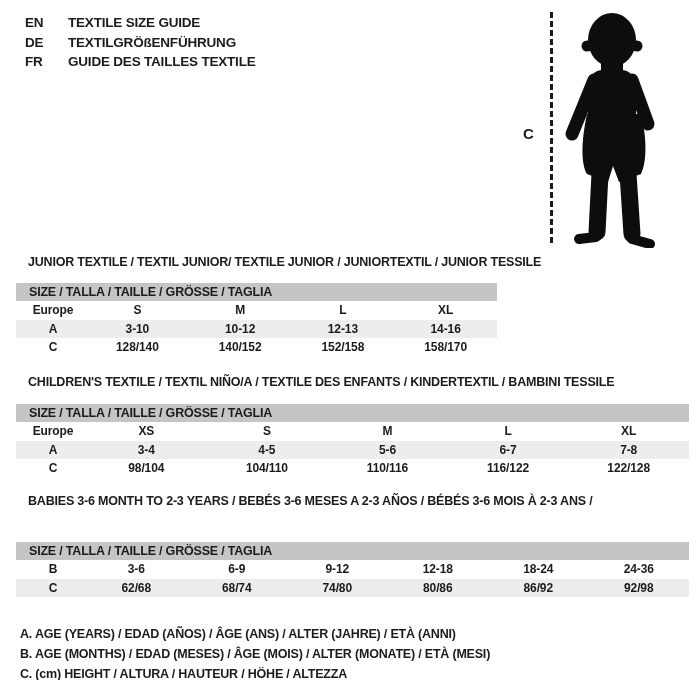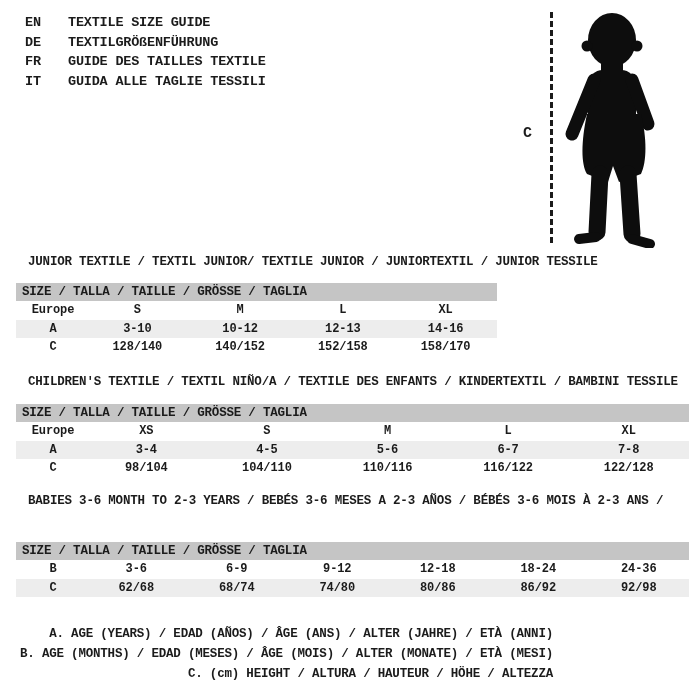--- a/index.html
+++ b/index.html
@@ -4,65 +4,61 @@
 <style>
   :root{
     --background:#ffffff; --text:#1b1b1b; --size_bar:#c5c5c5;
     --shaded_row:#ededed; --silhouette:#0d0d0d;
   }
   *{margin:0;padding:0;box-sizing:border-box;}
   html,body{background:#fff;}
   #canvas{
     position:relative;width:700px;height:680px;overflow:hidden;
     background:var(--background);color:var(--text);
-    font-family:Liberation Mono, monospace;
+    font-family:Liberation Sans, sans-serif;
   }
   
   .lang{position:absolute;left:25px;top:13px;}
   .lang-row{display:flex;font-size:13.5px;font-weight:700;line-height:19.5px;letter-spacing:-0.2px;}
   .lang-code{width:43px;}
   
   .dash-line{position:absolute;left:550px;top:12px;height:231px;width:0;border-left:3px dashed var(--text);}
   .measure-c{position:absolute;left:523px;top:125px;font-size:15px;font-weight:700;}
   .silhouette{position:absolute;left:562px;top:8px;color:var(--silhouette);}
   
   .table-title{position:absolute;left:28px;font-size:12.5px;font-weight:700;letter-spacing:-0.2px;white-space:nowrap;}
   
   .size-table{position:absolute;left:16px;font-size:12px;font-weight:600;letter-spacing:-0.1px;}
-  .size-bar{height:18px;line-height:18px;background:var(--size_bar);padding-left:6px;font-size:12.5px;font-weight:700;letter-spacing:-0.2px;}
+  .size-bar{height:18px;line-height:18px;background:var(--size_bar);padding-left:13px;font-size:12.5px;font-weight:700;letter-spacing:-0.2px;}
   .trow{display:flex;height:18.5px;align-items:center;}
   .trow.shaded{background:var(--shaded_row);}
   .cell{flex:1;text-align:center;}
   .cell.lbl{flex:0 0 70px;text-align:center;padding-left:4px;}
   .t1{width:481px;}
   .t2,.t3{width:673px;}
   
-  .legend{position:absolute;left:20px;top:624px;font-size:12.5px;font-weight:700;line-height:20px;letter-spacing:-0.2px;text-align:right;}
+  .legend{position:absolute;left:20px;top:624px;font-size:12.5px;font-weight:700;line-height:20px;letter-spacing:-0.2px;}
 </style>
 </head>
 <body>
 
 <div id="canvas">
 
   <div class="lang">
     <div class="lang-row">
       <span class="lang-code">EN</span>
       <span>TEXTILE SIZE GUIDE</span>
     </div>
     <div class="lang-row">
       <span class="lang-code">DE</span>
       <span>TEXTILGRÖßENFÜHRUNG</span>
     </div>
     <div class="lang-row">
       <span class="lang-code">FR</span>
       <span>GUIDE DES TAILLES TEXTILE</span>
-    </div>
-    <div class="lang-row">
-      <span class="lang-code">IT</span>
-      <span>GUIDA ALLE TAGLIE TESSILI</span>
     </div>
   </div>
 
   <div class="dash-line"></div>
   <div class="measure-c">C</div>
   <svg class="silhouette" width="104" height="240" viewBox="0 0 104 240" aria-hidden="true">
     <g fill="currentColor" stroke="currentColor">
       <ellipse cx="50" cy="32" rx="24" ry="27" stroke="none"></ellipse>
       <circle cx="25" cy="38" r="5.5" stroke="none"></circle>
       <circle cx="75" cy="38" r="5.5" stroke="none"></circle>

